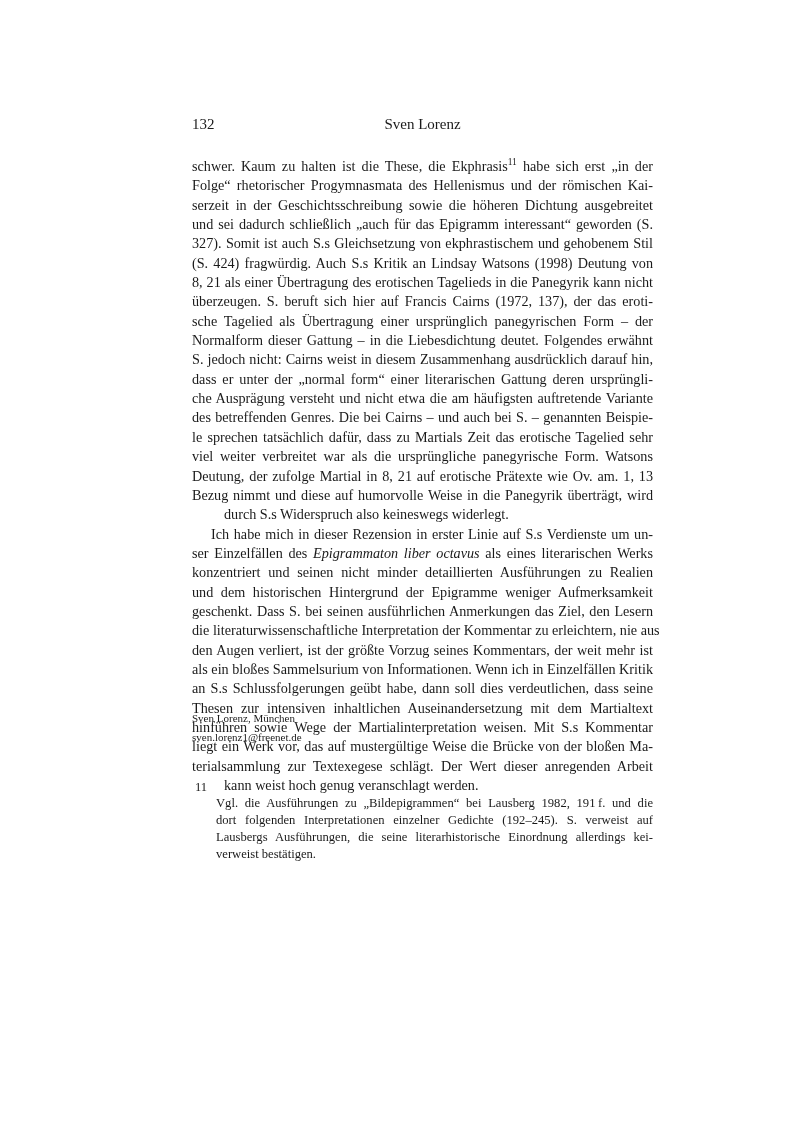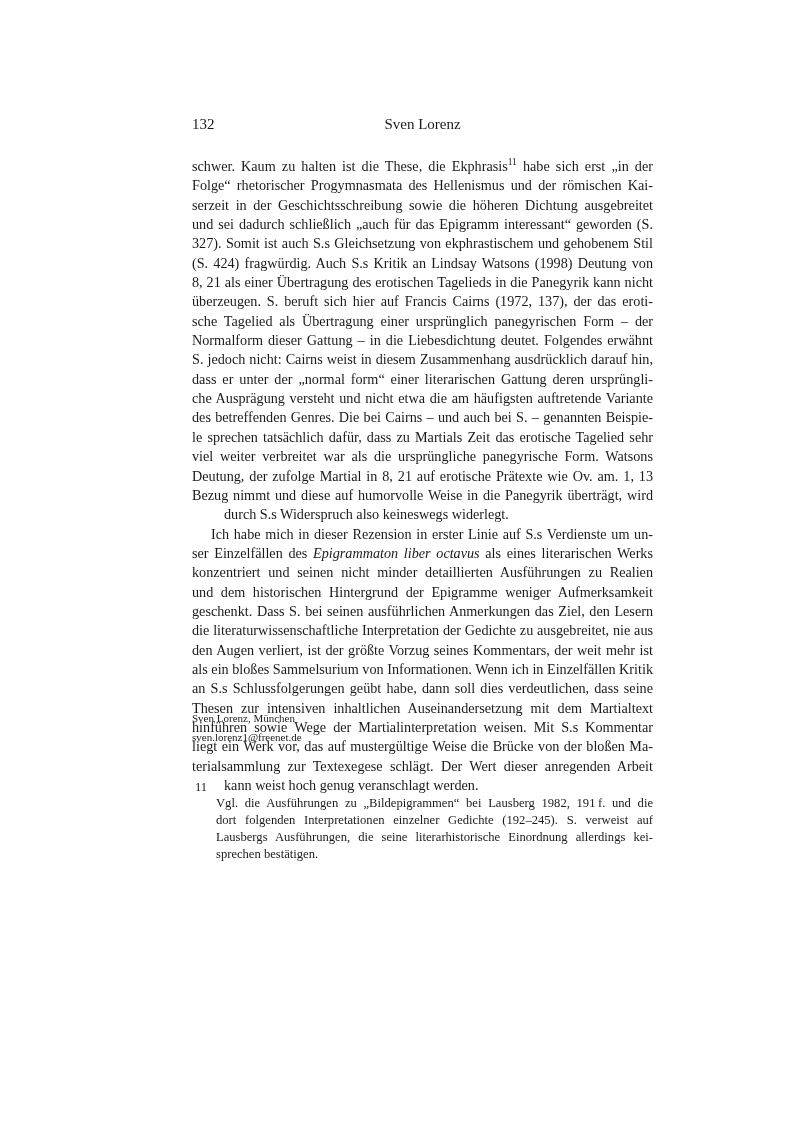--- a/index.html
+++ b/index.html
@@ -145,21 +145,21 @@
       <span class="line">Bezug nimmt und diese auf humorvolle Weise in die Panegyrik überträgt, wird</span>
       <span class="line last">durch S.s Widerspruch also keineswegs widerlegt.</span>
     </div>
 
     <div>
       <span class="line indent">Ich habe mich in dieser Rezension in erster Linie auf S.s Verdienste um un-</span>
       <span class="line"><span>ser Einzelfällen des </span><em>Epigrammaton liber octavus</em><span> als eines literarischen Werks</span></span>
       <span class="line">konzentriert und seinen nicht minder detaillierten Ausführungen zu Realien</span>
       <span class="line">und dem historischen Hintergrund der Epigramme weniger Aufmerksamkeit</span>
       <span class="line">geschenkt. Dass S. bei seinen ausführlichen Anmerkungen das Ziel, den Lesern</span>
-      <span class="line">die literaturwissenschaftliche Interpretation der Gedichte zu ausgebreitet, nie aus</span>
+      <span class="line">die literaturwissenschaftliche Interpretation der Kommentar zu erleichtern, nie aus</span>
       <span class="line">den Augen verliert, ist der größte Vorzug seines Kommentars, der weit mehr ist</span>
       <span class="line">als ein bloßes Sammelsurium von Informationen. Wenn ich in Einzelfällen Kritik</span>
       <span class="line">an S.s Schlussfolgerungen geübt habe, dann soll dies verdeutlichen, dass seine</span>
       <span class="line">Thesen zur intensiven inhaltlichen Auseinandersetzung mit dem Martialtext</span>
       <span class="line">hinführen sowie Wege der Martialinterpretation weisen. Mit S.s Kommentar</span>
       <span class="line">liegt ein Werk vor, das auf mustergültige Weise die Brücke von der bloßen Ma-</span>
       <span class="line">terialsammlung zur Textexegese schlägt. Der Wert dieser anregenden Arbeit</span>
       <span class="line last">kann weist hoch genug veranschlagt werden.</span>
     </div>
   </div>
@@ -169,18 +169,18 @@
     <div>sven.lorenz1@freenet.de</div>
   </div>
 
   <div class="footnotes">
     <div>
       <span class="fn-mark">11</span>
       <div class="fn-body">
         <span class="fn-line">Vgl. die Ausführungen zu „Bildepigrammen“ bei Lausberg 1982, 191 f. und die</span>
         <span class="fn-line">dort folgenden Interpretationen einzelner Gedichte (192–245). S. verweist auf</span>
         <span class="fn-line">Lausbergs Ausführungen, die seine literarhistorische Einordnung allerdings kei-</span>
-        <span class="fn-line last">sprechen bestätigen.</span>
+        <span class="fn-line last">verweist bestätigen.</span>
       </div>
     </div>
   </div>
 
 </div>
 
 </body></html>

